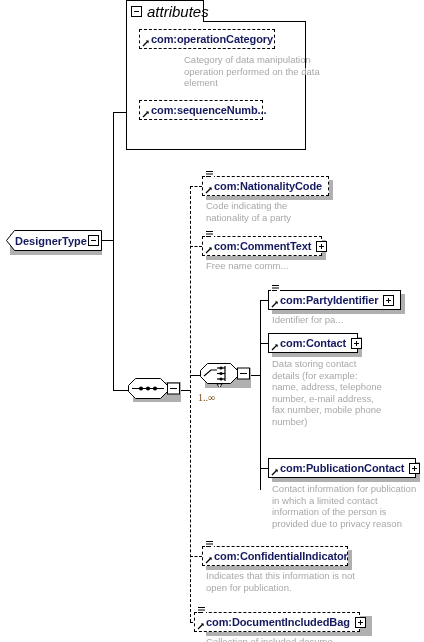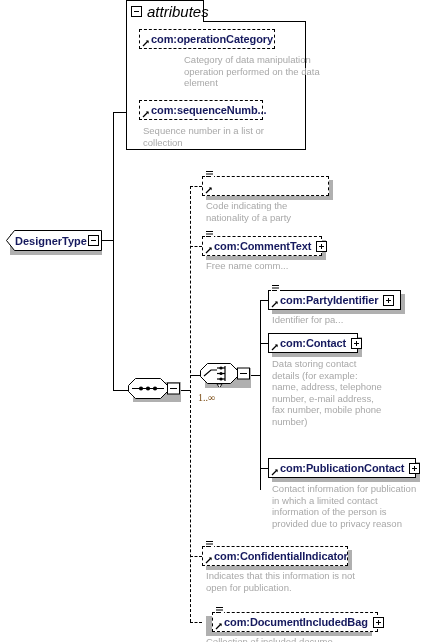--- a/index.html
+++ b/index.html
@@ -227,21 +227,20 @@
   <div class="desc" style="left:143px; top:54px; width:140px;margin-left:41px;">Category of data manipulation operation performed on the data element</div>
 
   <div class="node-shadow" style="left:143px; top:104px; width:124px; height:20px;"></div>
   <div class="node dashed" style="left:139px; top:100px; width:124px;">
     <svg class="arrow-glyph" viewBox="0 0 8 8">
       <path d="M1 7 L6 2" stroke="#000" stroke-width="1.3" fill="none"></path>
       <path d="M6.6 1.4 L6.6 4.2 L3.8 1.4 Z" fill="#000"></path>
     </svg>
     <span class="node-label">com:sequenceNumb...</span>
   </div>
-  <div class="desc" style="left:143px; top:125px; width:140px;">Sequence number in a list or collection</div>
 
   <div class="node-shadow" style="left:10px; top:234px; width:92px; height:21px;"></div>
   <div class="type-node" style="left:6px; top:230px;">
     <svg style="position:absolute; left:0; top:0;" width="96" height="21" viewBox="0 0 96 21">
       <path d="M8.5 0.5 L95.5 0.5 L95.5 20.5 L8.5 20.5 L0.5 10.5 Z" fill="#ffffff" stroke="#000000" stroke-width="1"></path>
     </svg>
     <div class="type-node-body" style="width:96px;">
       <span class="type-label">DesignerType</span>
       <span class="pm-box" style="position:absolute; right:3px; top:5px;"></span>
     </div>
@@ -309,20 +308,21 @@
     <svg class="lines-glyph" viewBox="0 0 9 9">
       <rect x="0" y="0" width="9" height="9" fill="#fff"></rect>
       <line x1="1" y1="1.5" x2="8" y2="1.5" stroke="#000" stroke-width="1"></line>
       <line x1="1" y1="4" x2="8" y2="4" stroke="#000" stroke-width="1"></line>
       <line x1="1" y1="6.5" x2="6" y2="6.5" stroke="#000" stroke-width="1"></line>
     </svg>
     <svg class="arrow-glyph" viewBox="0 0 8 8">
       <path d="M1 7 L6 2" stroke="#000" stroke-width="1.3" fill="none"></path>
       <path d="M6.6 1.4 L6.6 4.2 L3.8 1.4 Z" fill="#000"></path>
     </svg>
+    <span class="node-label">com:NationalityCode</span>
   </div>
   <div class="desc" style="left:206px; top:200px; width:120px;">Code indicating the nationality of a party</div>
 
   <div class="node-shadow" style="left:206px; top:240px; width:120px; height:20px;"></div>
   <div class="node dashed" style="left:202px; top:236px; width:120px;">
     <svg class="lines-glyph" viewBox="0 0 9 9">
       <rect x="0" y="0" width="9" height="9" fill="#fff"></rect>
       <line x1="1" y1="1.5" x2="8" y2="1.5" stroke="#000" stroke-width="1"></line>
       <line x1="1" y1="4" x2="8" y2="4" stroke="#000" stroke-width="1"></line>
       <line x1="1" y1="6.5" x2="6" y2="6.5" stroke="#000" stroke-width="1"></line>
@@ -385,21 +385,21 @@
     </svg>
     <svg class="arrow-glyph" viewBox="0 0 8 8">
       <path d="M1 7 L6 2" stroke="#000" stroke-width="1.3" fill="none"></path>
       <path d="M6.6 1.4 L6.6 4.2 L3.8 1.4 Z" fill="#000"></path>
     </svg>
     <span class="node-label">com:ConfidentialIndicator</span>
   </div>
   <div class="desc" style="left:206px; top:570px; width:160px;">Indicates that this information is not open for publication.</div>
 
   <div class="node-shadow" style="left:206px; top:616px; width:166px; height:20px;"></div>
-  <div class="node dashed" style="left:212px; top:612px; width:166px;">
+  <div class="node dashed" style="left:194px; top:612px; width:166px;">
     <svg class="lines-glyph" viewBox="0 0 9 9">
       <rect x="0" y="0" width="9" height="9" fill="#fff"></rect>
       <line x1="1" y1="1.5" x2="8" y2="1.5" stroke="#000" stroke-width="1"></line>
       <line x1="1" y1="4" x2="8" y2="4" stroke="#000" stroke-width="1"></line>
       <line x1="1" y1="6.5" x2="6" y2="6.5" stroke="#000" stroke-width="1"></line>
     </svg>
     <svg class="arrow-glyph" viewBox="0 0 8 8">
       <path d="M1 7 L6 2" stroke="#000" stroke-width="1.3" fill="none"></path>
       <path d="M6.6 1.4 L6.6 4.2 L3.8 1.4 Z" fill="#000"></path>
     </svg>

